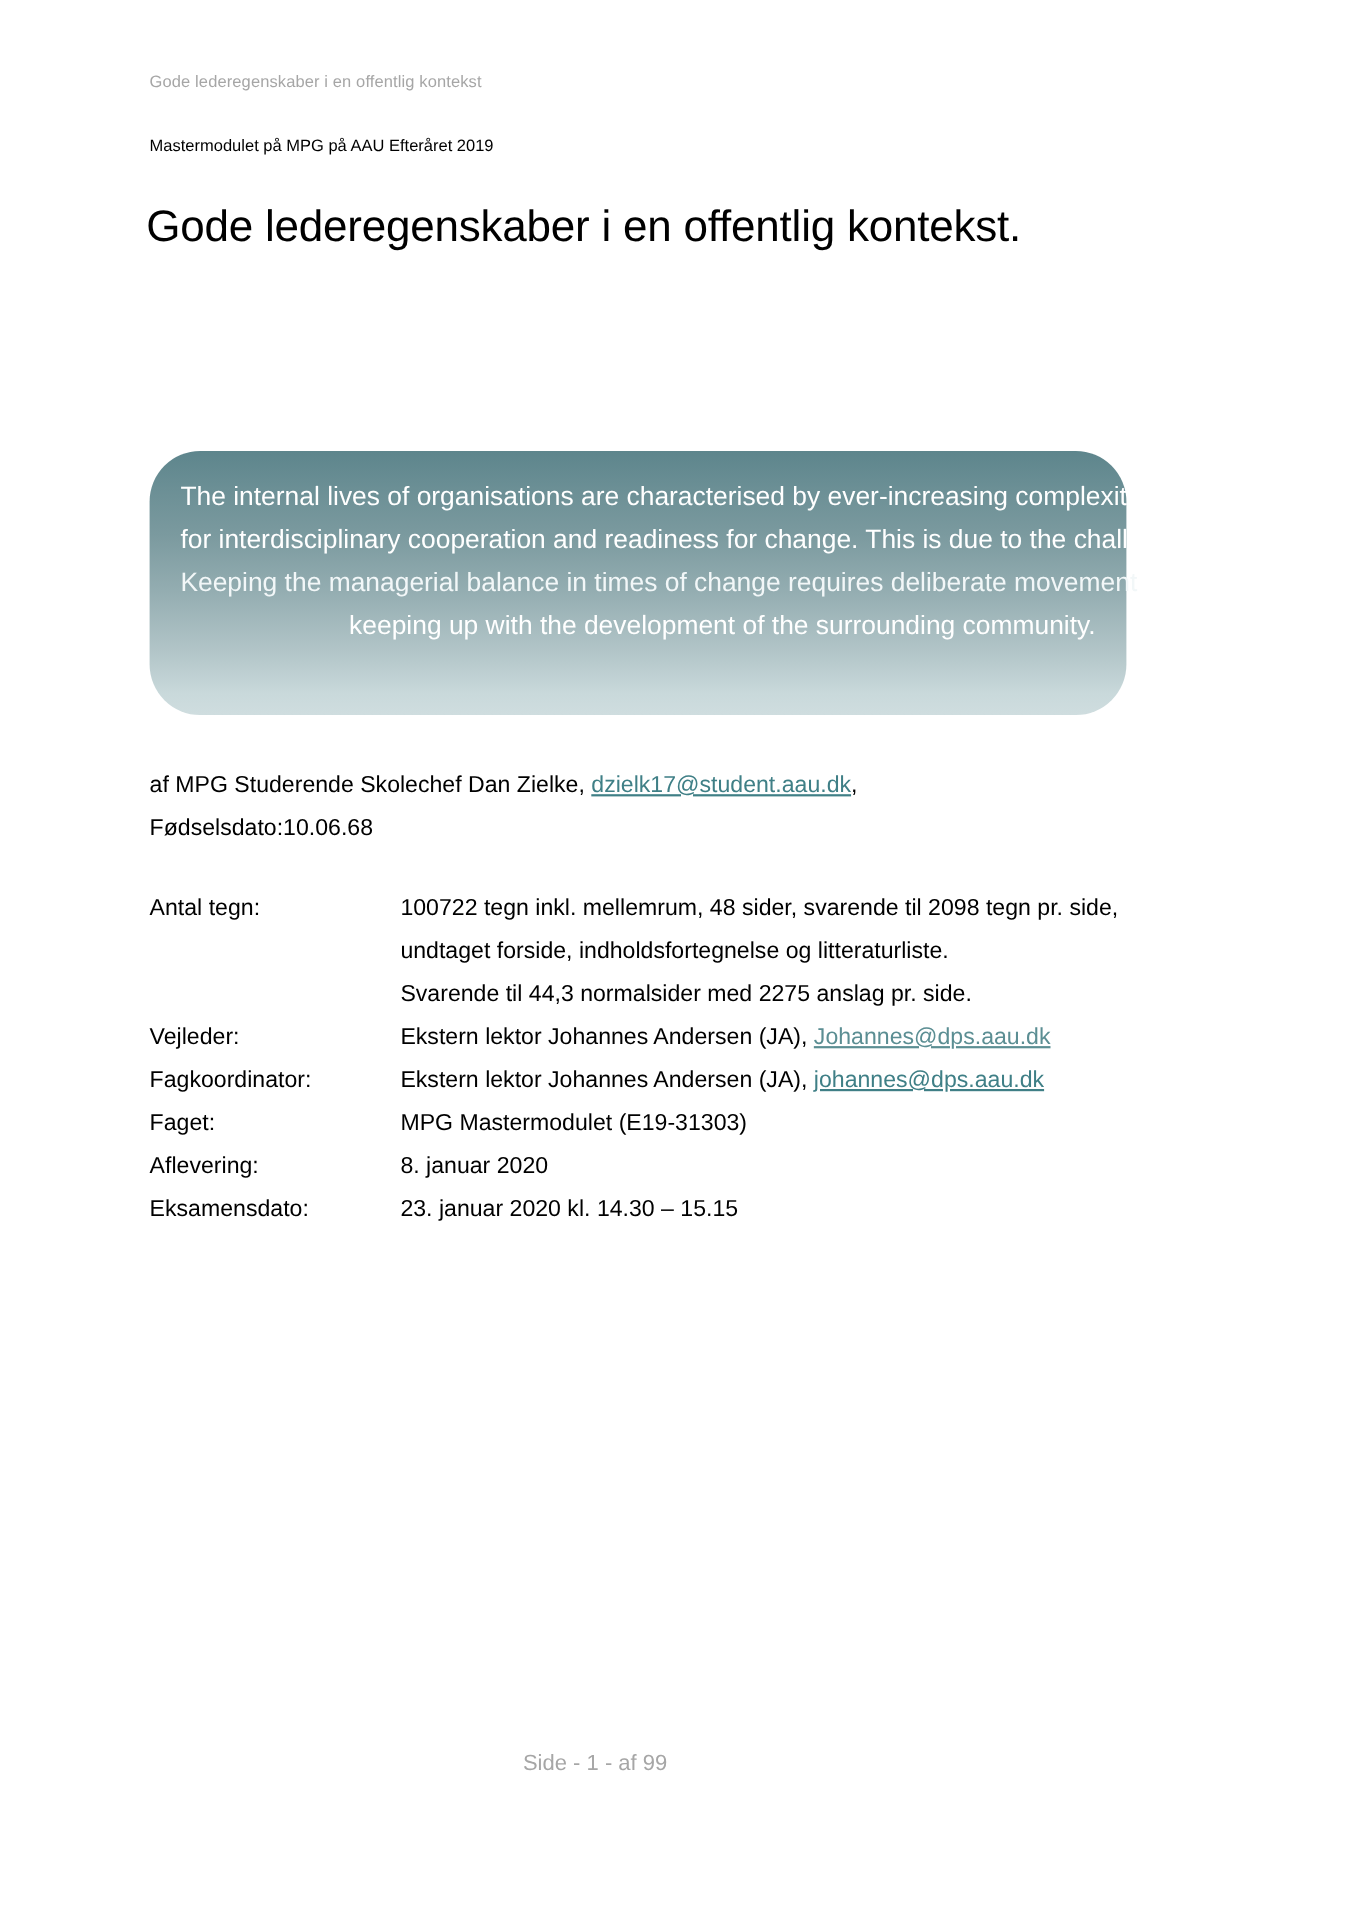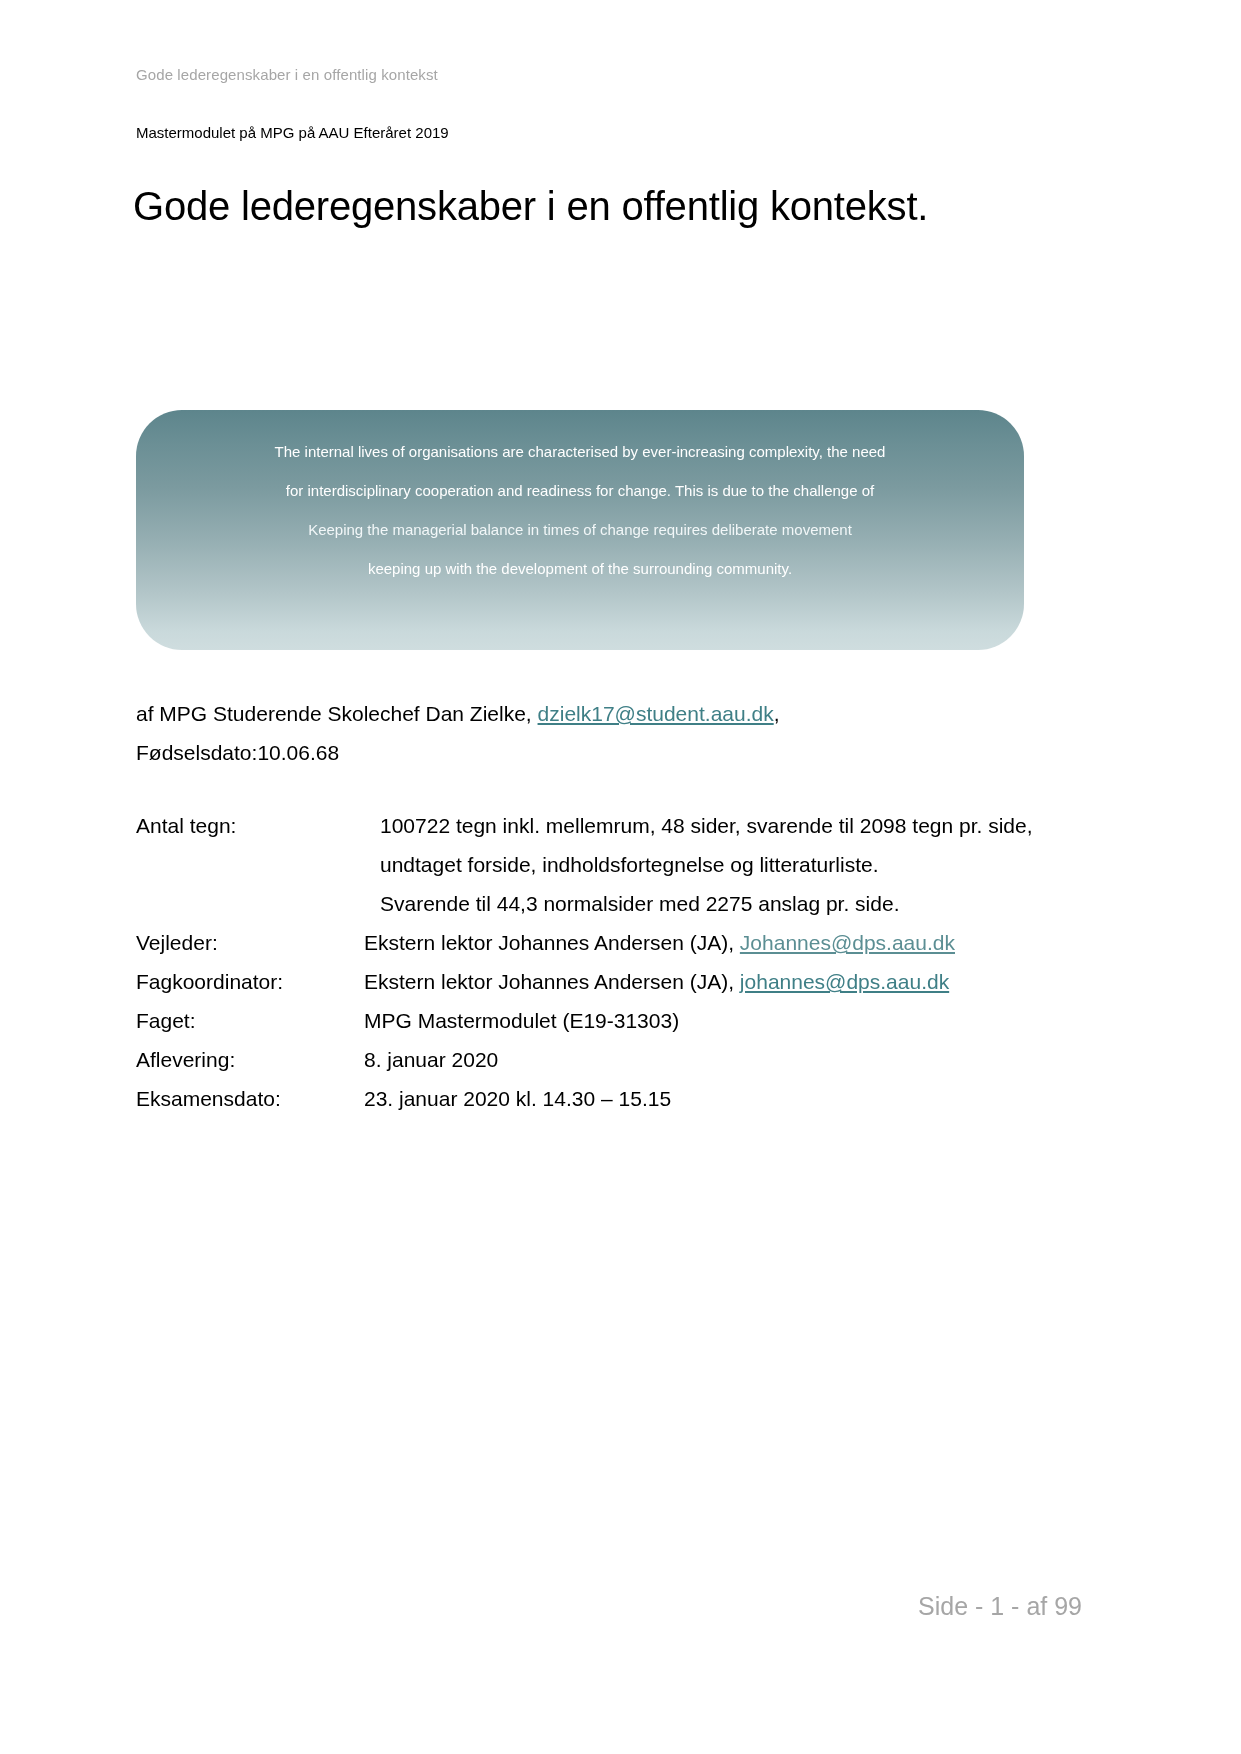--- a/index.html
+++ b/index.html
@@ -71,23 +71,23 @@
                 #7b9a9f 32%,
                 #95aeb2 54%,
                 #b2c5c8 76%,
                 #c9d9db 92%,
                 #cfdddf 100%);
     box-sizing: border-box;
     padding: 22px 28px 18px 28px;
   }
   .quote-line {
     color: #ffffff;
-    font-size: 15px;
+    font-size: 24px;
     line-height: 39px;
-    text-align: center;
+    text-align: right;
     white-space: nowrap;
   }
   .quote-line.last {
     color: #f2f7f8;
   }
 
   
   .author-block {
     position: absolute;
     left: 136px;
@@ -122,31 +122,30 @@
   .meta-table td.label {
     width: 228px;
     white-space: nowrap;
   }
   .meta-table td.value {
     white-space: nowrap;
   }
   .meta-table td.value .sub {
     display: block;
     white-space: nowrap;
-    margin-left: 16px;
   }
 
   
   .footer {
     position: absolute;
     left: 0;
     top: 1592px;
     width: 1082px;
-    text-align: right;
-    font-size: 25px;
+    text-align: center;
+    font-size: 20px;
     color: #a6a6a6;
   }
 </style>
 </head>
 <body>
 
 <div class="page">
 
   <div class="running-header">Gode lederegenskaber i en offentlig kontekst</div>
 

